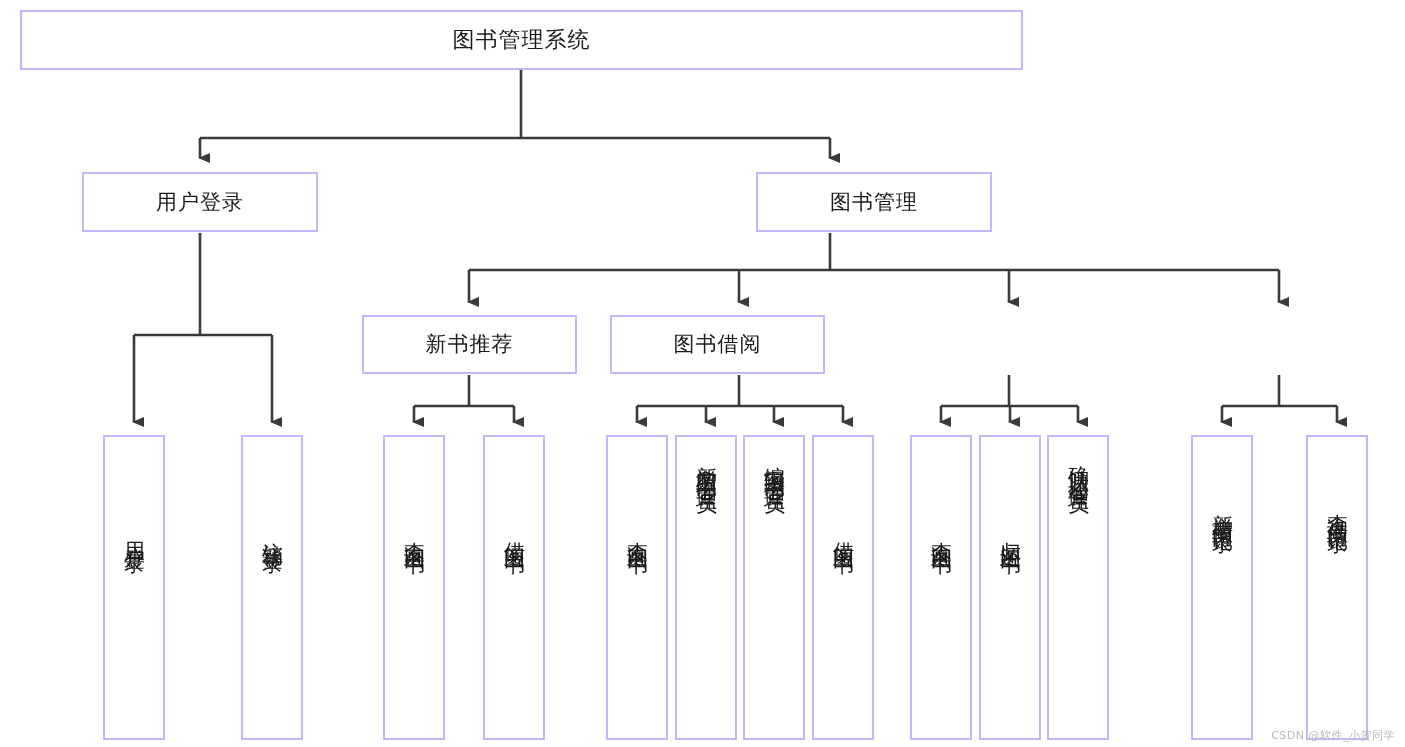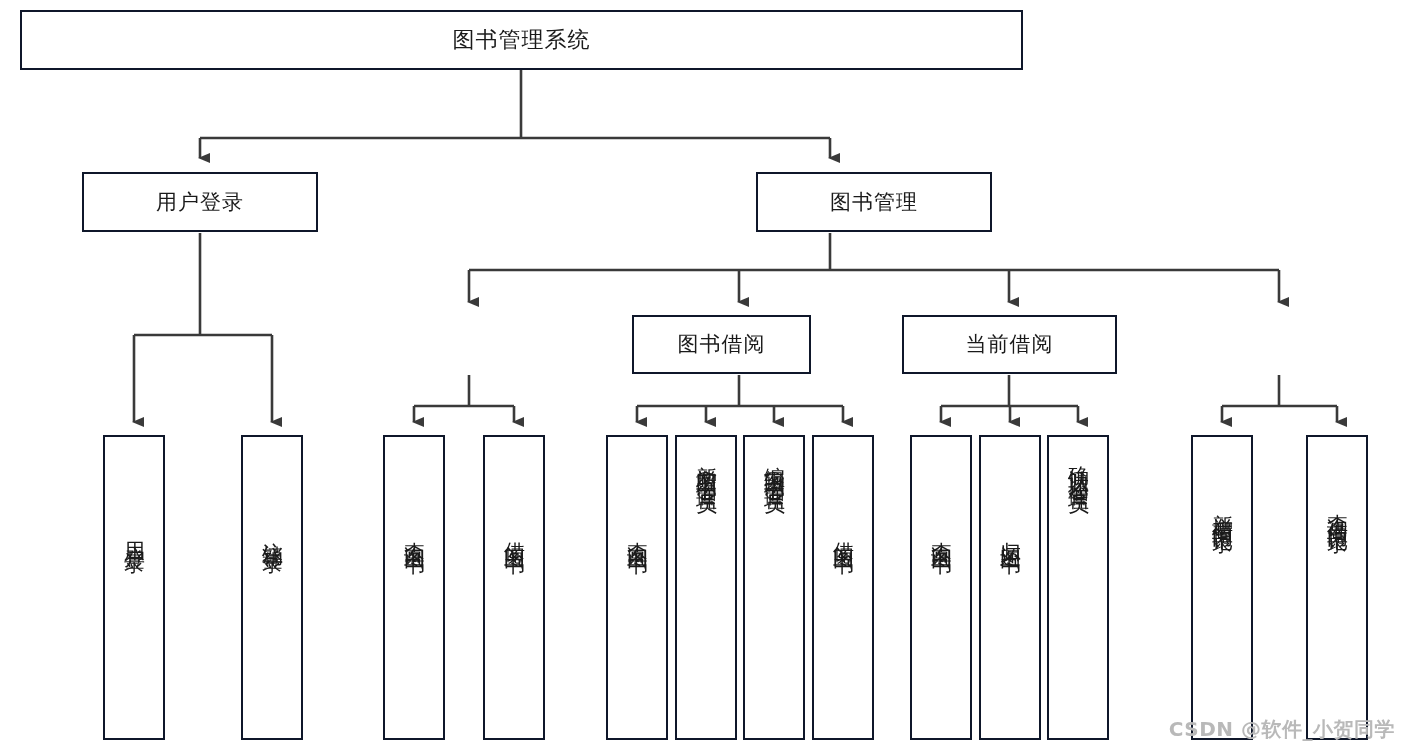--- a/index.html
+++ b/index.html
@@ -23,21 +23,21 @@
     left: 0;
     top: 0;
     width: 1405px;
     height: 747px;
     pointer-events: none;
   }
   .node {
     position: absolute;
     box-sizing: border-box;
     background: #ffffff;
-    border: 2px solid #0f172a;
+    border: 2px solid #c4b5fd;
     display: flex;
     align-items: center;
     justify-content: center;
     color: #1a1a1a;
   }
   .node-label {
     display: block;
     text-align: center;
     line-height: 1.18;
     white-space: nowrap;
@@ -62,26 +62,25 @@
     text-orientation: upright;
     font-size: 21px;
     letter-spacing: 4px;
     line-height: 1;
     white-space: nowrap;
   }
   .watermark {
     position: absolute;
     right: 10px;
     bottom: 4px;
-    font-size: 20px;
+    font-size: 11px;
     color: #b9b9b9;
     letter-spacing: 0.5px;
     white-space: nowrap;
     user-select: none;
-    font-weight: bold;
   }
 </style>
 </head>
 <body>
 
 <div id="diagram-root">
 
   <svg id="edges-layer" viewBox="0 0 1405 747" width="1405" height="747">
     <defs>
       <marker id="arrow" viewBox="0 0 12 12" refX="6" refY="10" markerWidth="12" markerHeight="12" orient="auto-start-reverse" markerUnits="userSpaceOnUse">
@@ -136,25 +135,25 @@
     <span class="node-label">图书管理系统</span>
   </div>
 
   <div class="node horiz" style="left:82px; top:172px; width:236px; height:60px;">
     <span class="node-label">用户登录</span>
   </div>
   <div class="node horiz" style="left:712px; top:172px; width:236px; height:60px;margin-left:44px;">
     <span class="node-label">图书管理</span>
   </div>
 
-  <div class="node horiz" style="left:632px; top:315px; width:179px; height:59px;">
+  <div class="node horiz" style="left:362px; top:315px; width:215px; height:59px;">
+    <span class="node-label">新书推荐</span>
+  </div>
+  <div class="node horiz" style="left:610px; top:315px; width:215px; height:59px;">
     <span class="node-label">图书借阅</span>
-  </div>
-  <div class="node horiz" style="left:902px; top:315px; width:215px; height:59px;">
-    <span class="node-label">当前借阅</span>
   </div>
 
   <div class="node vert" style="left:103px; top:435px; width:62px; height:305px; padding-top:88px;">
     <span class="node-label">用户登录</span>
   </div>
   <div class="node vert" style="left:241px; top:435px; width:62px; height:305px; padding-top:88px;">
     <span class="node-label">注销登录</span>
   </div>
 
   <div class="node vert" style="left:383px; top:435px; width:62px; height:305px; padding-top:88px;">

